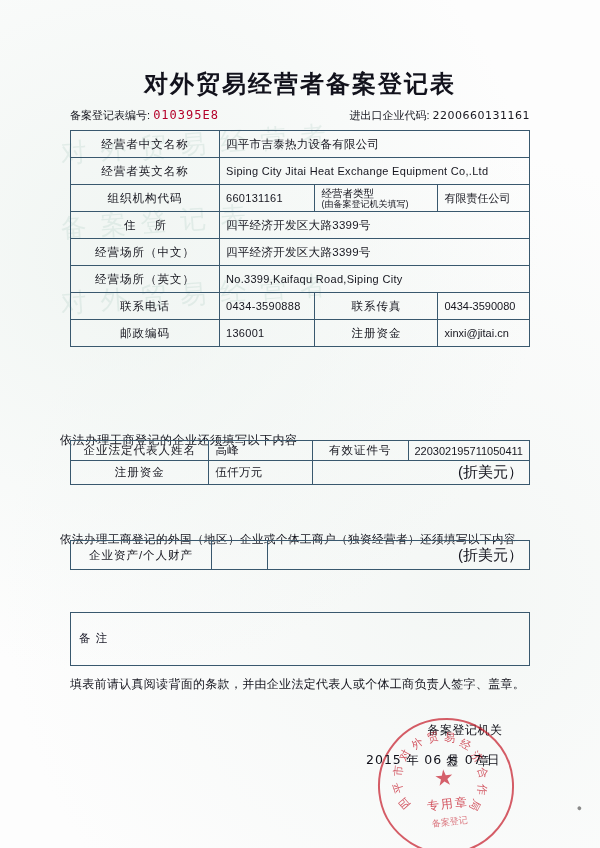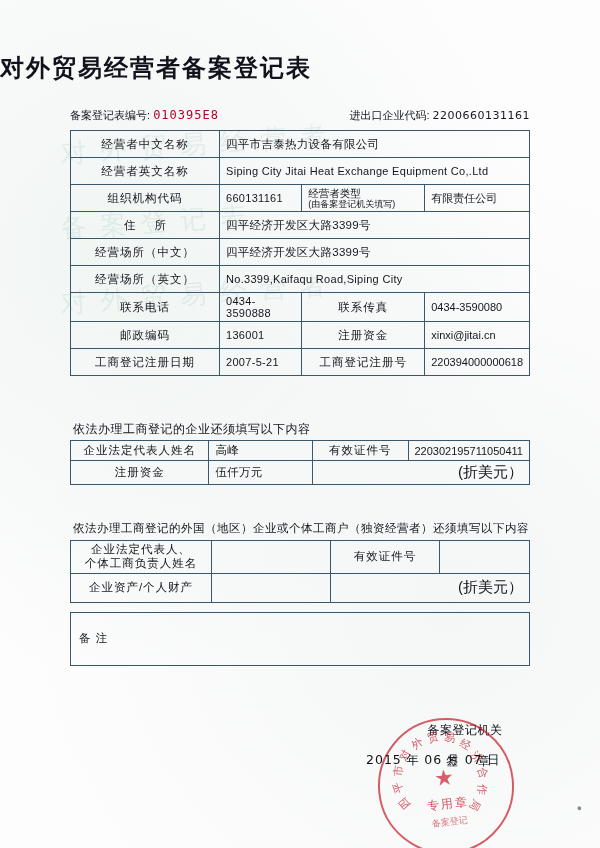--- a/index.html
+++ b/index.html
@@ -38,24 +38,24 @@
     color: #4a8f7a;
     letter-spacing: 14px;
     white-space: nowrap;
     transform: rotate(-4deg);
     margin-bottom: 40px;
     font-family: "DejaVu Sans", sans-serif;
   }
 
   .title {
     position: absolute;
-    top: 52px;
+    top: 68px;
     left: 0;
     width: 600px;
-    text-align: left;
+    text-align: center;
     font-size: 24px;
     font-weight: bold;
     letter-spacing: 2px;
     color: #12121c;
     font-family: "DejaVu Sans", "Liberation Sans", sans-serif;
   }
 
   .hdr-row {
     position: absolute;
     top: 108px;
@@ -119,25 +119,26 @@
     width: 96px;
     text-align: center;
     font-size: 11.5px;
     letter-spacing: 1px;
   }
   td.right-val { font-size: 11px; }
   td.note-right { text-align: right; font-size: 15px; padding-right: 6px; }
 
   .section-line {
     position: absolute;
-    left: 73px;
+    left: 60px;
     width: 460px;
     font-size: 12px;
     letter-spacing: 0.5px;
     color: #13131c;
+    margin-top: 11px;
   }
 
   table.sub {
     position: absolute;
     left: 70px;
     width: 460px;
     border-collapse: collapse;
     font-size: 11px;
   }
   table.sub td {
@@ -318,26 +319,20 @@
       <td class="value en">0434-3590888</td>
       <td class="mid-label">联系传真</td>
       <td class="right-val">0434-3590080</td>
     </tr>
     <tr>
       <td class="label">邮政编码</td>
       <td class="value en">136001</td>
       <td class="mid-label">注册资金</td>
       <td class="right-val">xinxi@jitai.cn</td>
     </tr>
-    <tr>
-      <td class="label">工商登记注册日期</td>
-      <td class="value en">2007-5-21</td>
-      <td class="mid-label">工商登记注册号</td>
-      <td class="right-val">220394000000618</td>
-    </tr>
   </tbody>
     </table>
 
   <div class="section-line" style="top:421px;">依法办理工商登记的企业还须填写以下内容</div>
 
   <table class="sub" style="top:440px;">
     <tbody>
         <tr>
       <td class="label" style="width:128px;">企业法定代表人姓名</td>
       <td class="value" style="width:106px;">高峰</td>
@@ -349,41 +344,33 @@
       <td class="value">伍仟万元</td>
       <td class="note-right" colspan="2">(折美元）</td>
     </tr>
   </tbody>
     </table>
 
   <div class="section-line" style="top:521px; font-size:11.5px;">依法办理工商登记的外国（地区）企业或个体工商户（独资经营者）还须填写以下内容</div>
 
   <table class="sub" style="top:540px;">
     <tbody>
-        <tr>
-      <td class="label" style="width:128px; line-height:1.2;">
-        <div>企业法定代表人、</div>
-        <div>个体工商负责人姓名</div>
-      </td>
-      <td class="value" style="width:106px;">&nbsp;</td>
-      <td class="mid-label" style="width:96px;">有效证件号</td>
-      <td class="right-val">&nbsp;</td>
-    </tr>
     <tr>
       <td class="label" style="width:128px; height:24px;">企业资产/个人财产</td>
       <td class="value">&nbsp;</td>
       <td class="note-right" colspan="2">(折美元）</td>
     </tr>
   </tbody>
     </table>
 
   <div class="remark-box">
     <div class="remark-label">备 注</div>
   </div>
 
+  <div class="footnote">填表前请认真阅读背面的条款，并由企业法定代表人或个体工商负责人签字、盖章。</div>
 
   <div class="sign-block">
     <div class="l1">备案登记机关</div>
     <div class="l2">签  章</div>
   </div>
 
   <div class="seal">
     <div class="ring-txt" id="sealRing">
         <span style="transform: translate(-45.9576px, 21.6788px) rotate(-125deg);">四</span>
         <span style="transform: translate(-53.8573px, 3.62826px) rotate(-102.273deg);">平</span>

